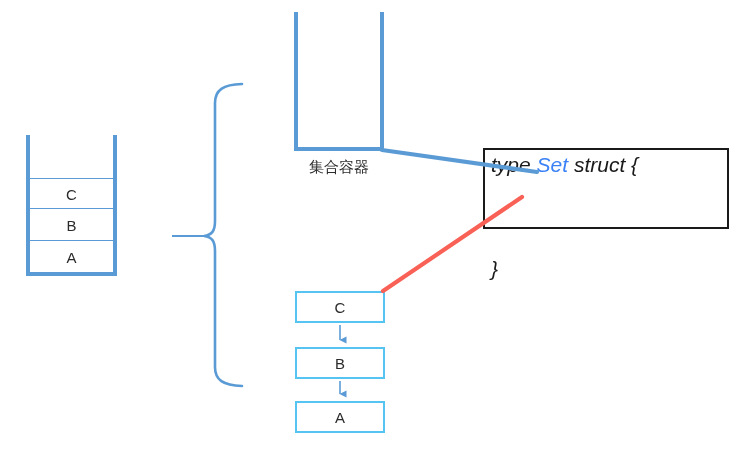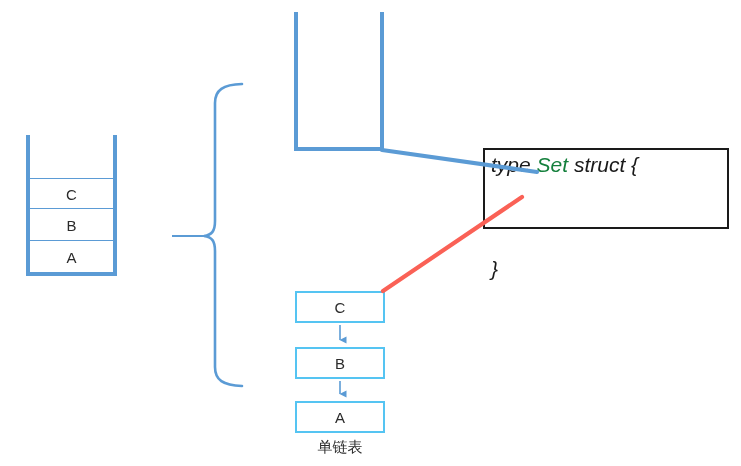--- a/index.html
+++ b/index.html
@@ -67,21 +67,21 @@
     border: 2px solid #1a1a1a;
     box-sizing: border-box;
     font-style: italic;
     font-size: 21px;
     color: #1a1a1a;
     padding: 2px 0 0 6px;
     line-height: 26px;
     white-space: pre;
   }
   .code-line2 { padding-left: 22px; }
-  .code-set  { color: #15803d; margin-top: 31px; }
+  .code-set  { color: #3b82f6; margin-top: 31px; }
   .code-list { color: #F81D1D; }
 
   
   .ll-node {
     position: absolute;
     left: 295px;
     width: 90px; height: 32px;
     border: 2px solid #55C4F2;
     box-sizing: border-box;
     display: flex;
@@ -116,29 +116,29 @@
 
 <div id="stage">
 
   <div class="stack-container">
     <div class="stack-cell c">C</div>
     <div class="stack-cell b">B</div>
     <div class="stack-cell a">A</div>
   </div>
 
   <div class="set-container"></div>
+  <div class="set-label">集合容器</div>
 
   <div class="code-box"><span><span>type </span><span class="code-set">Set</span><span> struct {</span></span><br>
 <br>
 <span>}</span></div>
 
   <div class="ll-node n-c">C</div>
   <div class="ll-node n-b">B</div>
   <div class="ll-node n-a">A</div>
-  <div class="ll-label">单链表</div>
 
   <svg id="overlay" viewBox="0 0 741 466" xmlns="http://www.w3.org/2000/svg">
     <defs>
       <marker id="arrowhead" markerWidth="8" markerHeight="8" refX="4" refY="6.5" orient="auto-start-reverse" markerUnits="userSpaceOnUse">
         <path d="M0.5,0 L7.5,0 L4,7 Z" fill="#5B9BD5"></path>
       </marker>
     </defs>
 
     <path d="M242,84 C223,84.5 215,90 215,103 L215,221 C215,231 212,235 204,236 C212,237 215,241 215,251 L215,367 C215,380 223,385.5 242,386" fill="none" stroke="#5B9BD5" stroke-width="2.6" stroke-linecap="round"></path>
 

